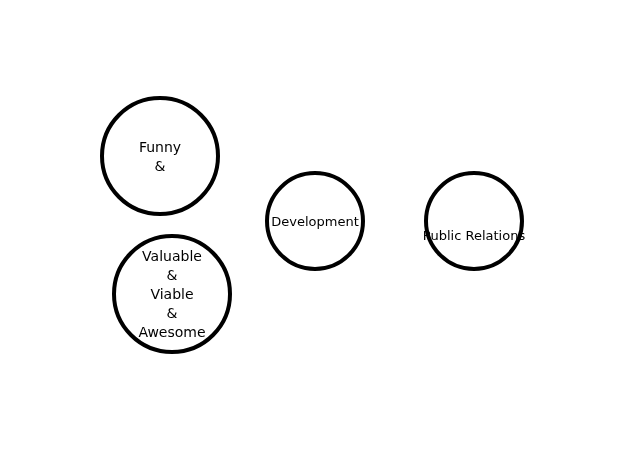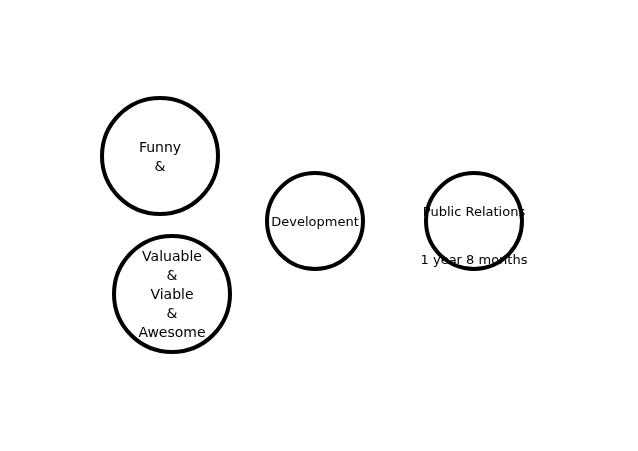--- a/index.html
+++ b/index.html
@@ -102,16 +102,15 @@
     <span class="node-line">&amp;</span>
     <span class="node-line">Awesome</span>
   </div>
 
   <div class="node" id="node-development">
     <span class="node-line">Development</span>
   </div>
 
   <div class="node" id="node-public-relations">
     <span class="node-line">Public Relations</span>
-    <span class="node-line">1 year 8 months</span>
   </div>
 
 </div>
 
 </body></html>

